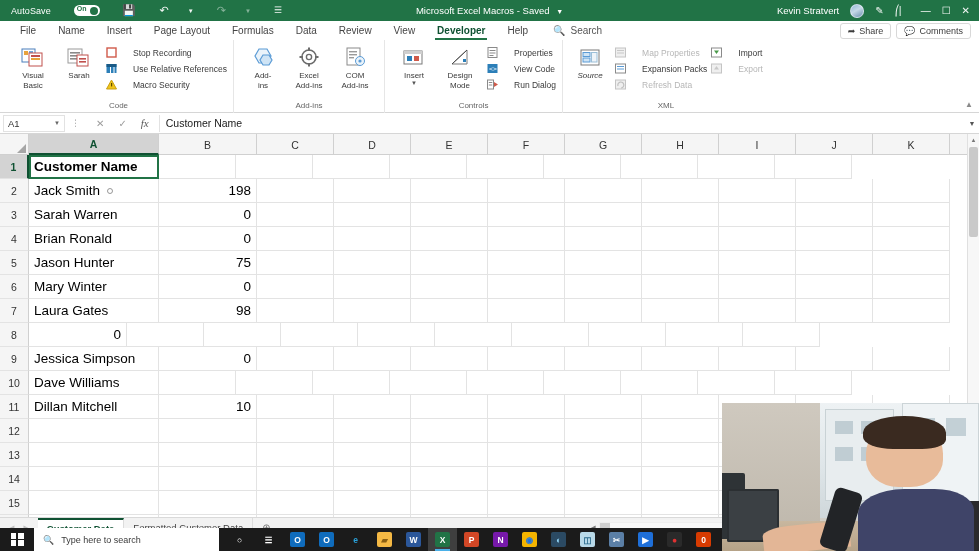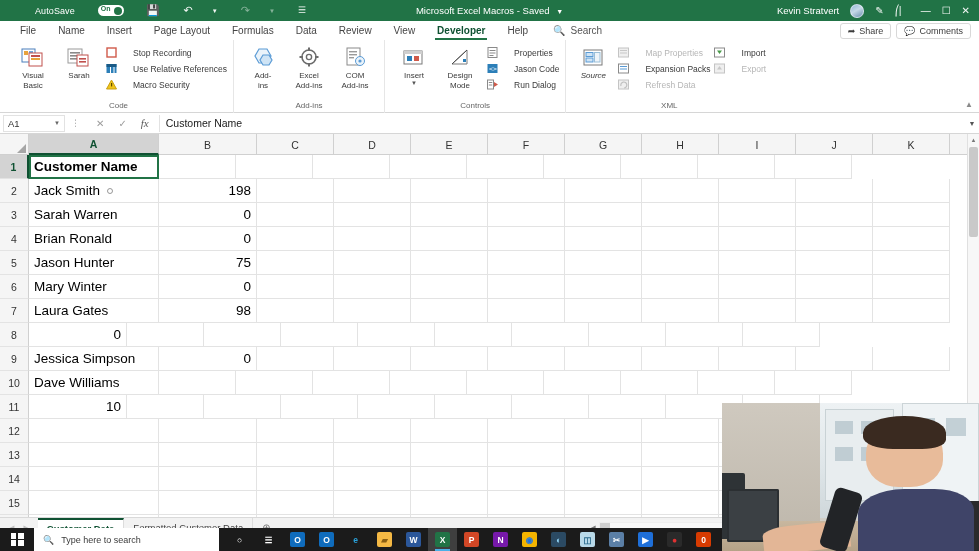--- a/index.html
+++ b/index.html
@@ -10,21 +10,21 @@
     background: #ffffff;
   }
   #app { position: relative; width: 979px; height: 551px; }
 
   
   .titlebar {
     height: 21px; background: #217346; color: #ffffff;
     display: flex; align-items: center; font-size: 9.5px;
     position: relative;
   }
-  .tb-left { display: flex; align-items: center; gap: 23px; padding-left: 11px; margin-left: 24px; }
+  .tb-left { display: flex; align-items: center; gap: 23px; padding-left: 11px; }
   .autosave-label { font-size: 9px; letter-spacing: .1px; }
   .toggle {
     width: 26px; height: 11px; border-radius: 6px; background: #ffffff;
     position: relative; display: inline-block;
   }
   .toggle .tg-txt {
     position:absolute; left:3px; top:-0.5px; font-size:7px; color:#217346; font-weight:bold;
   }
   .toggle .knob {
     position: absolute; right: 1.5px; top: 1.5px; width: 8px; height: 8px;
@@ -469,21 +469,21 @@
             </span>
             <span>Properties</span>
           </div>
           <div class="smallbtn">
             <span class="si">
               <svg width="11" height="11">
                   <rect x="0.5" y="1" width="10" height="9" fill="#2c7fb8"></rect>
                   <text x="2" y="8" font-size="6.5" fill="#fff" font-family="monospace">&lt;&gt;</text>
                 </svg>
             </span>
-            <span>Jason Code</span>
+            <span>View Code</span>
           </div>
           <div class="smallbtn">
             <span class="si">
               <svg width="11" height="11">
                   <rect x="0.5" y="1" width="6" height="9" fill="#fff" stroke="#8a8a8a"></rect>
                   <rect x="1.8" y="3" width="3.5" height="1" fill="#8a8a8a"></rect>
                   <rect x="1.8" y="5.5" width="3.5" height="1" fill="#8a8a8a"></rect>
                   <polygon points="7,3 11,5.5 7,8" fill="#d05a4a"></polygon>
                 </svg>
             </span>
@@ -731,20 +731,21 @@
           <div class="cell" style="width: 77px;"></div>
           <div class="cell" style="width: 77px;"></div>
           <div class="cell" style="width: 77px;"></div>
           <div class="cell" style="width: 77px;"></div>
           <div class="cell" style="width: 77px;"></div>
           <div class="cell" style="width: 77px;"></div>
           <div class="cell" style="width: 77px;"></div>
         </div>
         <div class="row">
           <div class="rh">11</div>
+          <div class="cell" style="width: 130px;">Dillan Mitchell</div>
           <div class="cell num" style="width: 98px;">10</div>
           <div class="cell" style="width: 77px;"></div>
           <div class="cell" style="width: 77px;"></div>
           <div class="cell" style="width: 77px;"></div>
           <div class="cell" style="width: 77px;"></div>
           <div class="cell" style="width: 77px;"></div>
           <div class="cell" style="width: 77px;"></div>
           <div class="cell" style="width: 77px;"></div>
           <div class="cell" style="width: 77px;"></div>
           <div class="cell" style="width: 77px;"></div>

